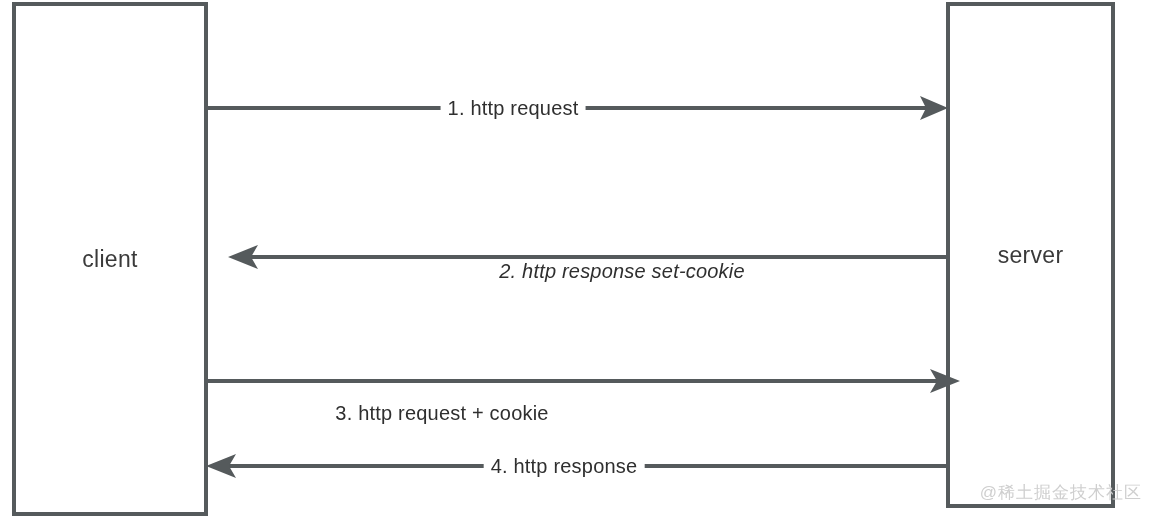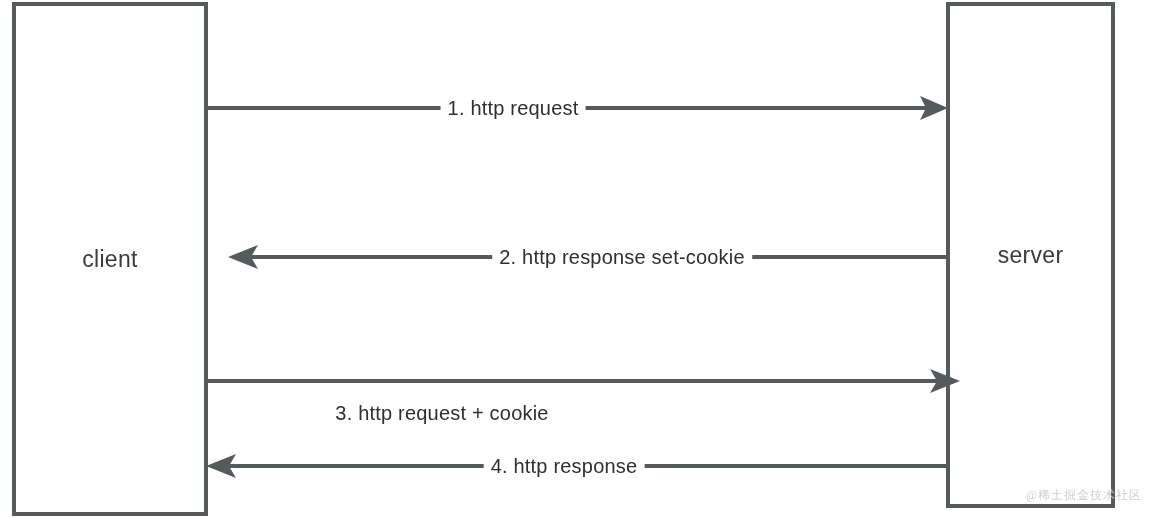--- a/index.html
+++ b/index.html
@@ -68,24 +68,24 @@
     font-size: 20px;
     color: #2f2f2f;
     white-space: nowrap;
     font-family: "Liberation Sans", sans-serif;
     letter-spacing: 0.2px;
   }
   #watermark {
     position: absolute;
     right: 14px;
     bottom: 14px;
-    font-size: 12px;
+    font-size: 17px;
     color: #cfcfcf;
     white-space: nowrap;
-    font-family: Liberation Serif, serif;
+    font-family: Liberation Sans, sans-serif;
     letter-spacing: 1px;
   }
 </style>
 </head>
 <body>
 
 <div id="canvas">
 
   <div class="node-box" id="client-box">
     <span class="node-label">client</span>
@@ -112,19 +112,19 @@
       <polygon class="edge-head" points="960,381 930,369 937,381 930,393"></polygon>
     </g>
 
     <g>
       <line class="edge-line" x1="948" y1="466" x2="224" y2="466"></line>
       <polygon class="edge-head" points="206,466 236,454 229,466 236,478"></polygon>
     </g>
   </svg>
 
   <div class="edge-label" style="left:513px; top:108px;">1. http request</div>
-  <div class="edge-label" style="left:622px; top:257px;">2. http response set-cookie</div>
+  <div class="edge-label" style="left:622px; top:271px;font-style:italic;">2. http response set-cookie</div>
   <div class="edge-label" style="left:442px; top:381px;margin-top:32px;">3. http request + cookie</div>
   <div class="edge-label" style="left:564px; top:466px;">4. http response</div>
 
   <div id="watermark">@稀土掘金技术社区</div>
 
 </div>
 
 </body></html>

